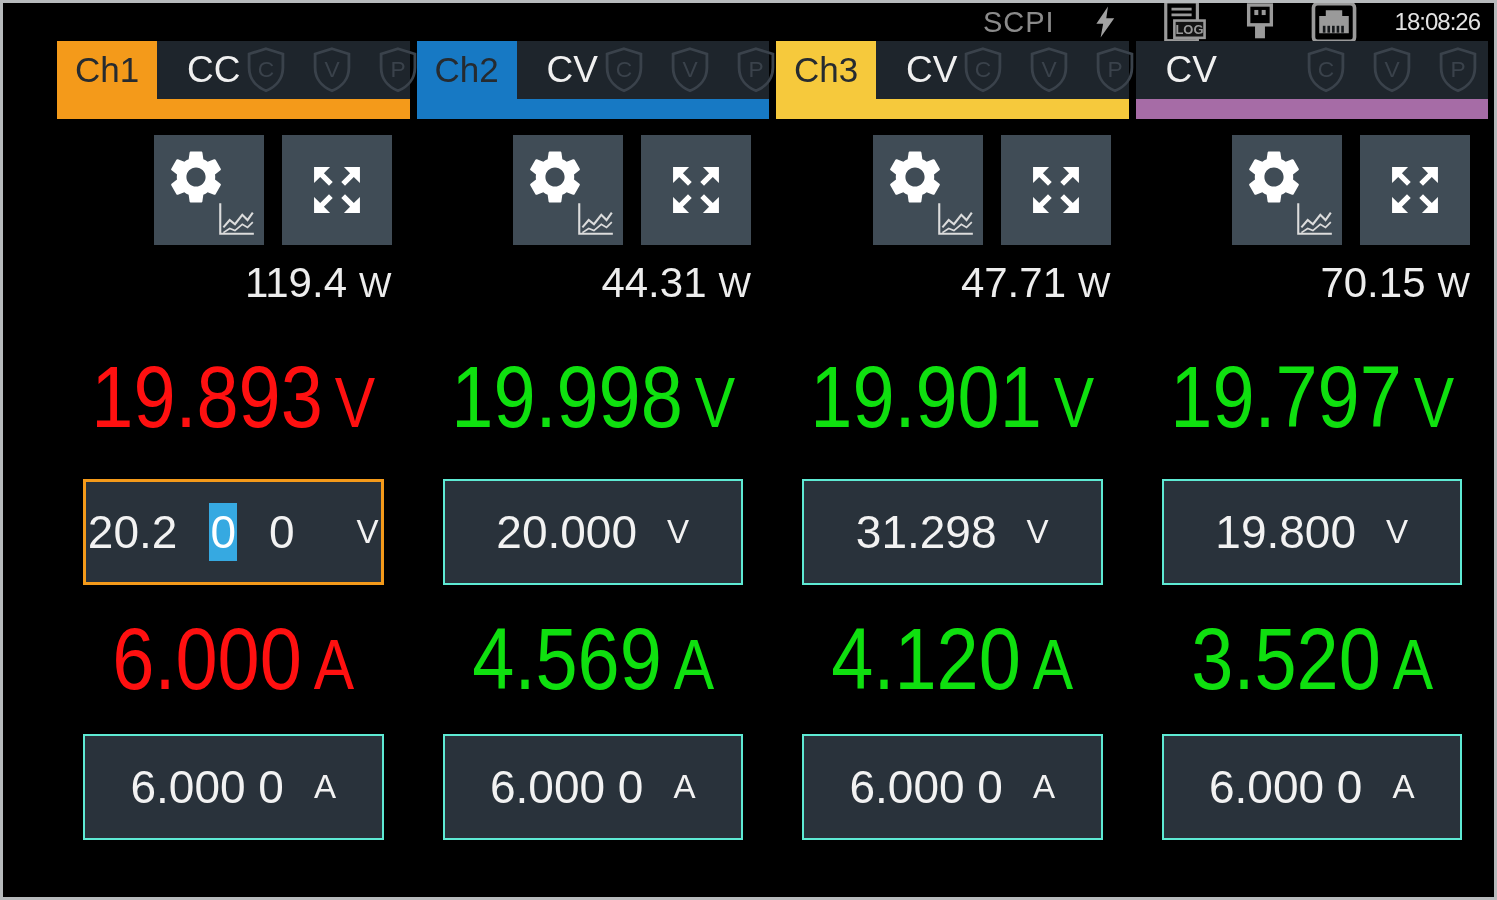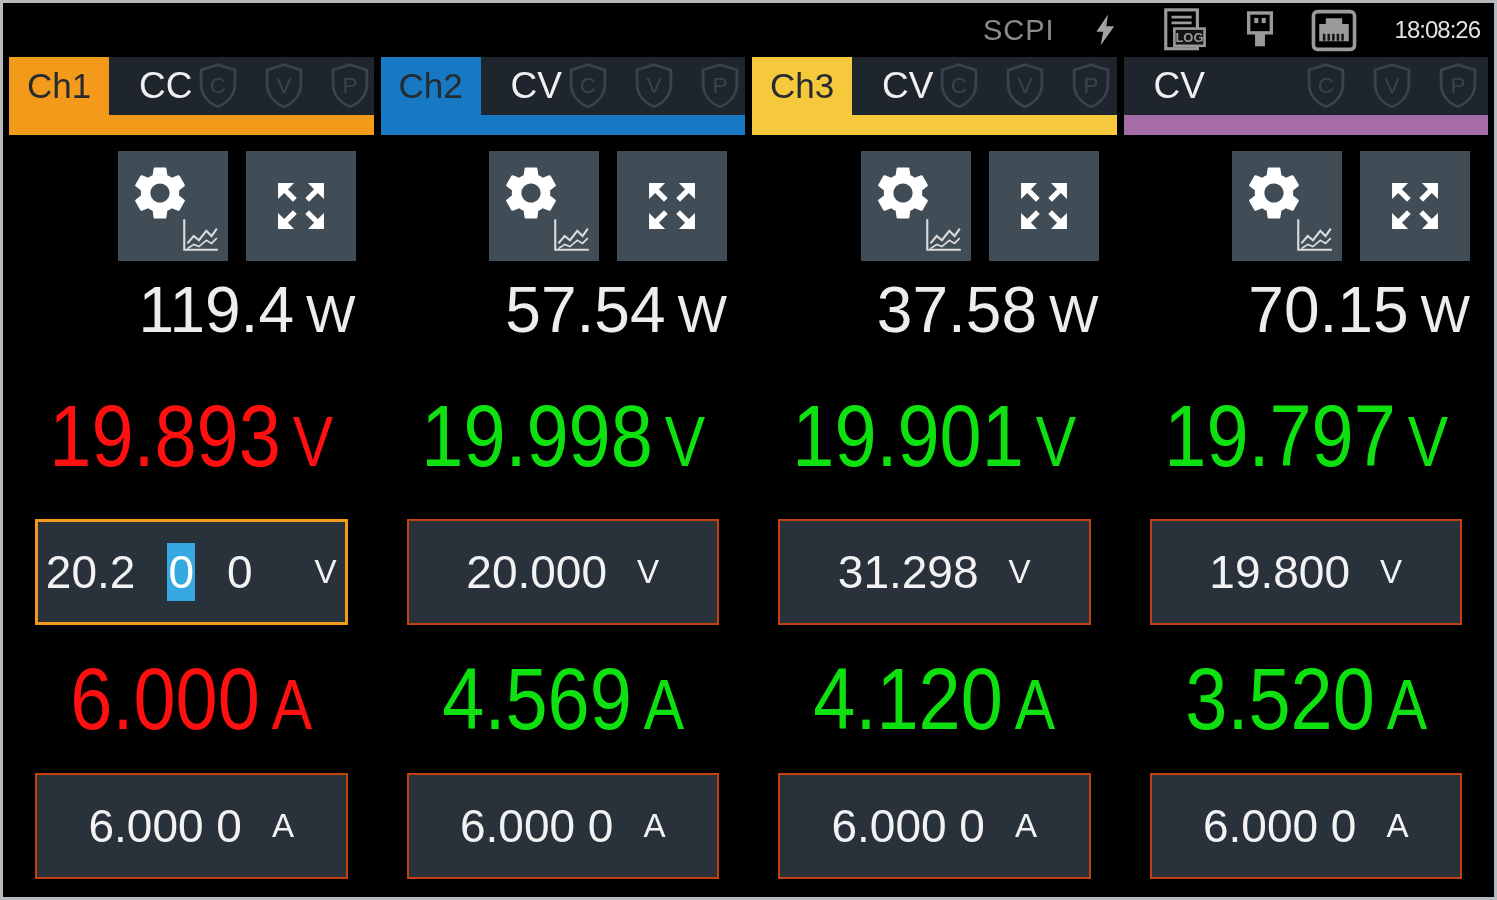--- a/index.html
+++ b/index.html
@@ -3,54 +3,54 @@
 <meta charset="utf-8">
 <style>
   html,body{margin:0;padding:0;background:#222;}
   .screen{
     position:relative;width:1497px;height:900px;box-sizing:border-box;
     background:#000;border:3px solid #b7babc;overflow:hidden;
     font-family:"Liberation Sans",sans-serif;color:#ededed;
     -webkit-font-smoothing:antialiased;
   }
   
-  .statusbar{height:54px;display:flex;align-items:center;justify-content:flex-end;
+  .statusbar{height:38px;display:flex;align-items:center;justify-content:flex-end;
     gap:34px;padding-right:14px;background:#000;}
   .scpi{font-size:29px;color:#8b8b8b;letter-spacing:1px;}
   .sicon{display:block;}
   .clock{font-size:24px;color:#e3e3e3;letter-spacing:-1px;margin-left:4px;}
   
   .channels{display:grid;grid-template-columns:repeat(4,1fr);gap:7px;
-    padding:0 6px;height:calc(100% - 54px);box-sizing:border-box;}
+    padding:0 6px;height:calc(100% - 54px);box-sizing:border-box;margin-left:48px;}
   .channel{display:flex;flex-direction:column;min-width:0;}
   .tabrow{display:flex;height:58px;}
   .tab{width:100px;background:var(--accent);display:flex;align-items:center;justify-content:center;
     font-size:35px;color:#262b30;cursor:pointer;}
   .tabstrip{flex:1;background:#1e252c;display:flex;align-items:center;min-width:0;}
   .mode{font-size:37px;color:#f0f0f0;margin-left:30px;}
   .shieldset{display:flex;gap:14px;margin-left:auto;margin-right:4px;align-items:center;}
   .shield{width:52px;height:52px;}
   .underline{height:20px;background:var(--accent);}
   
   .content{flex:1;display:flex;flex-direction:column;background:#000;}
   .btnrow{display:flex;justify-content:flex-end;gap:18px;padding-right:18px;margin-top:16px;}
   .icon-btn{position:relative;width:110px;height:110px;background:#404c56;border:none;
     cursor:pointer;display:flex;align-items:center;justify-content:center;padding:0;}
   .gear-svg{position:absolute;left:10px;top:10px;}
   .chart-ov{position:absolute;right:7px;bottom:7px;}
   .power{display:flex;justify-content:flex-end;align-items:baseline;
-    font-size:64px;color:#ededed;padding-right:18px;margin-top:16px;line-height:1.05;}
+    font-size:42px;color:#ededed;padding-right:18px;margin-top:16px;line-height:1.05;}
   .power .unit{font-size:0.82em;margin-left:12px;}
   .reading{display:flex;justify-content:center;align-items:baseline;
     font-size:88px;line-height:1.05;color:var(--val);transform:scaleX(0.86);white-space:nowrap;}
   .reading .runit{font-size:0.8em;margin-left:14px;}
   .volt{margin-top:46px;}
   .amp{margin-top:28px;}
   .setbox{height:106px;margin:0 26px;box-sizing:border-box;background:#29323b;
-    border:2px solid #c2410c;display:flex;align-items:center;justify-content:center;
+    border:2px solid #5eead4;display:flex;align-items:center;justify-content:center;
     font-size:46px;color:#f2f2f2;cursor:pointer;white-space:pre;}
   .setbox.selected{border:3px solid var(--accent);gap:32px;}
   .vset{margin-top:36px;}
   .iset{margin-top:28px;}
   .sunit{font-size:0.72em;margin-left:30px;}
   .cursor{background:var(--hl,#36a9e1);color:#fff;padding:2px 1px;}
   .cursor:empty{display:none;padding:0;}
 </style>
 </head>
 <body>
@@ -200,21 +200,21 @@
             <g fill="#fff">
               <path d="M3.4 3.4 h6 L7.1 5.7 l3.3 3.3 -1.4 1.4 -3.3 -3.3 L3.4 9.4 Z"></path>
               <path transform="scale(-1,1) translate(-24,0)" d="M3.4 3.4 h6 L7.1 5.7 l3.3 3.3 -1.4 1.4 -3.3 -3.3 L3.4 9.4 Z"></path>
               <path transform="scale(1,-1) translate(0,-24)" d="M3.4 3.4 h6 L7.1 5.7 l3.3 3.3 -1.4 1.4 -3.3 -3.3 L3.4 9.4 Z"></path>
               <path transform="scale(-1,-1) translate(-24,-24)" d="M3.4 3.4 h6 L7.1 5.7 l3.3 3.3 -1.4 1.4 -3.3 -3.3 L3.4 9.4 Z"></path>
             </g>
           </svg>
         </button>
       </div>
       <div class="power">
-        <span>57.54</span>
+        <span>44.31</span>
         <span class="unit">W</span>
       </div>
       <div class="reading volt">
         <span>19.998</span>
         <span class="runit">V</span>
       </div>
       <div class="setbox vset">
         <span>20.000</span><span></span>
         <span class="sunit">V</span>
       </div>
@@ -270,21 +270,21 @@
             <g fill="#fff">
               <path d="M3.4 3.4 h6 L7.1 5.7 l3.3 3.3 -1.4 1.4 -3.3 -3.3 L3.4 9.4 Z"></path>
               <path transform="scale(-1,1) translate(-24,0)" d="M3.4 3.4 h6 L7.1 5.7 l3.3 3.3 -1.4 1.4 -3.3 -3.3 L3.4 9.4 Z"></path>
               <path transform="scale(1,-1) translate(0,-24)" d="M3.4 3.4 h6 L7.1 5.7 l3.3 3.3 -1.4 1.4 -3.3 -3.3 L3.4 9.4 Z"></path>
               <path transform="scale(-1,-1) translate(-24,-24)" d="M3.4 3.4 h6 L7.1 5.7 l3.3 3.3 -1.4 1.4 -3.3 -3.3 L3.4 9.4 Z"></path>
             </g>
           </svg>
         </button>
       </div>
       <div class="power">
-        <span>37.58</span>
+        <span>47.71</span>
         <span class="unit">W</span>
       </div>
       <div class="reading volt">
         <span>19.901</span>
         <span class="runit">V</span>
       </div>
       <div class="setbox vset">
         <span>31.298</span><span></span>
         <span class="sunit">V</span>
       </div>

